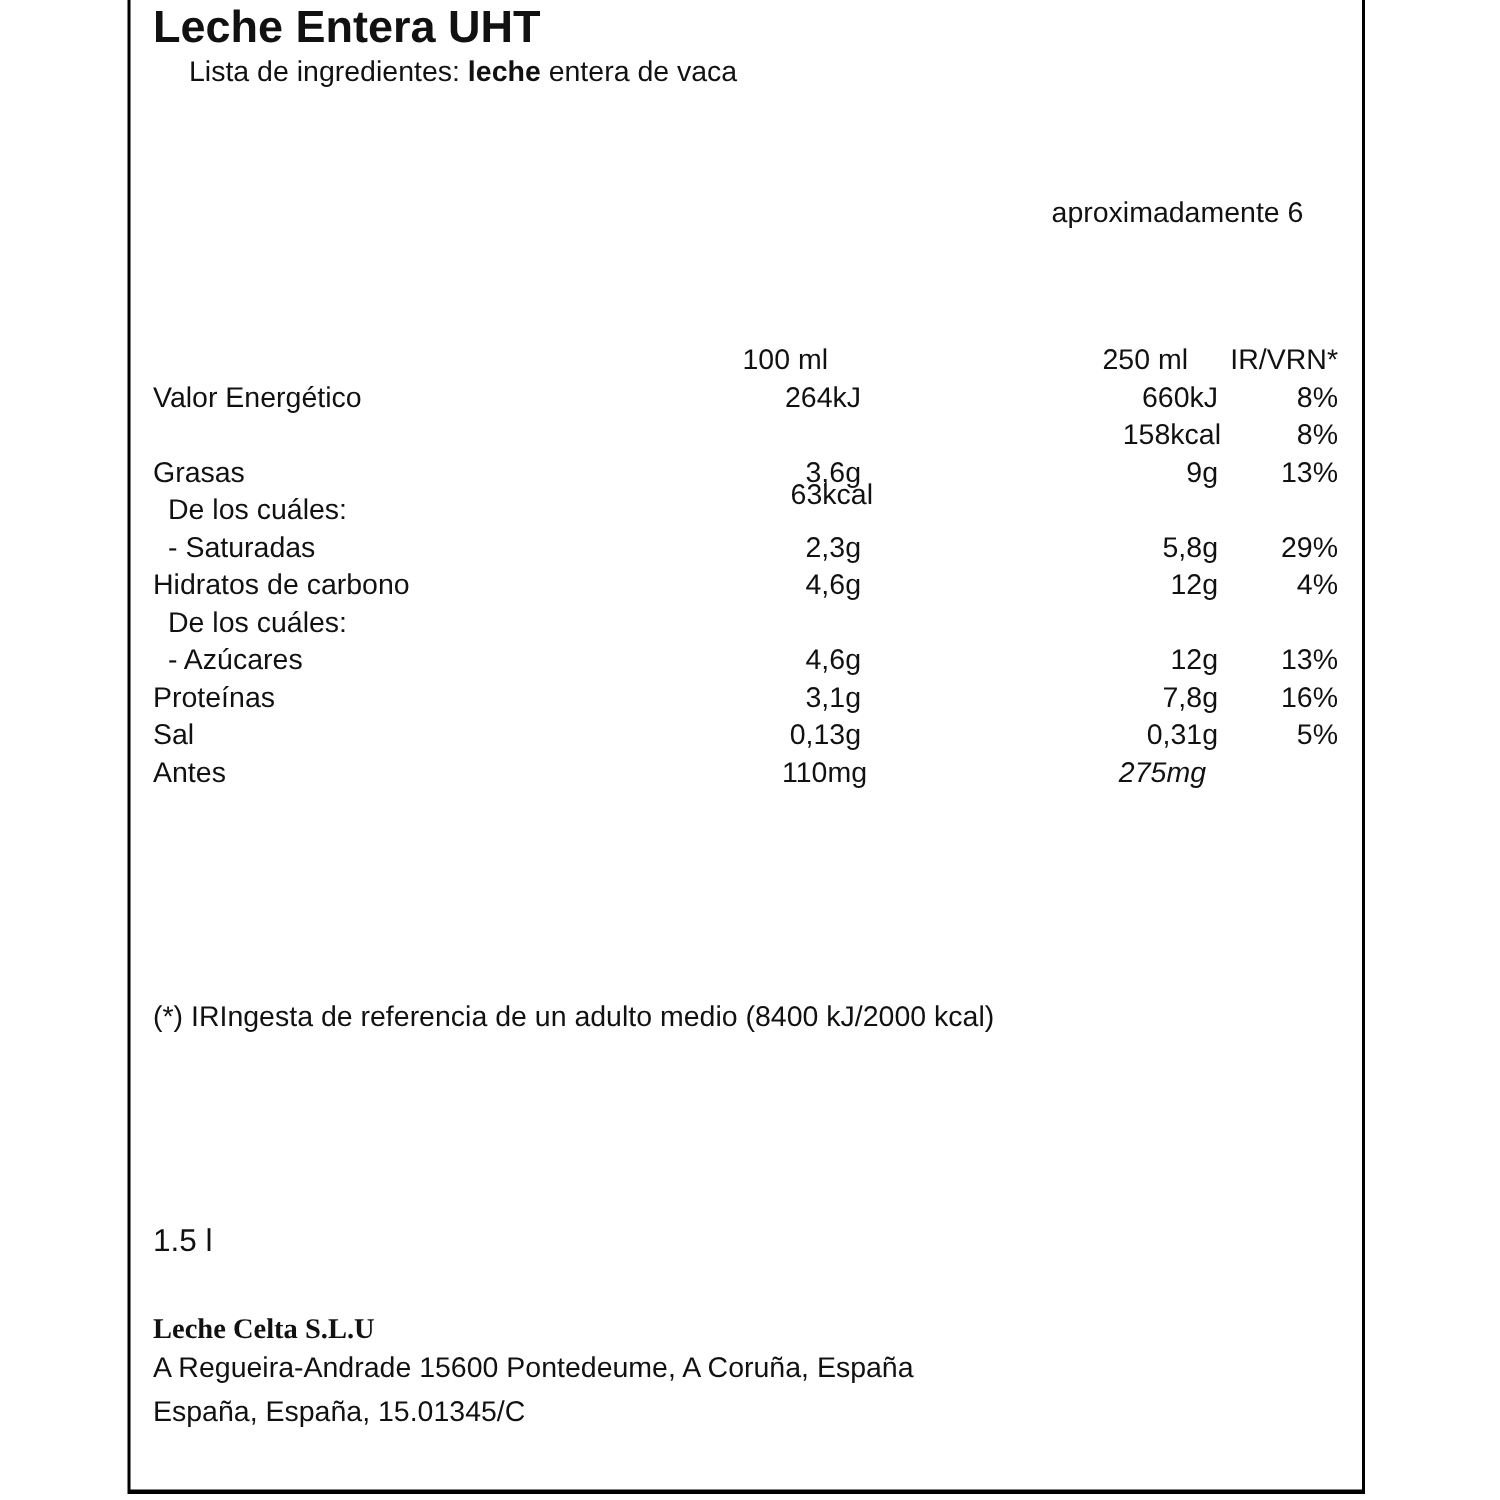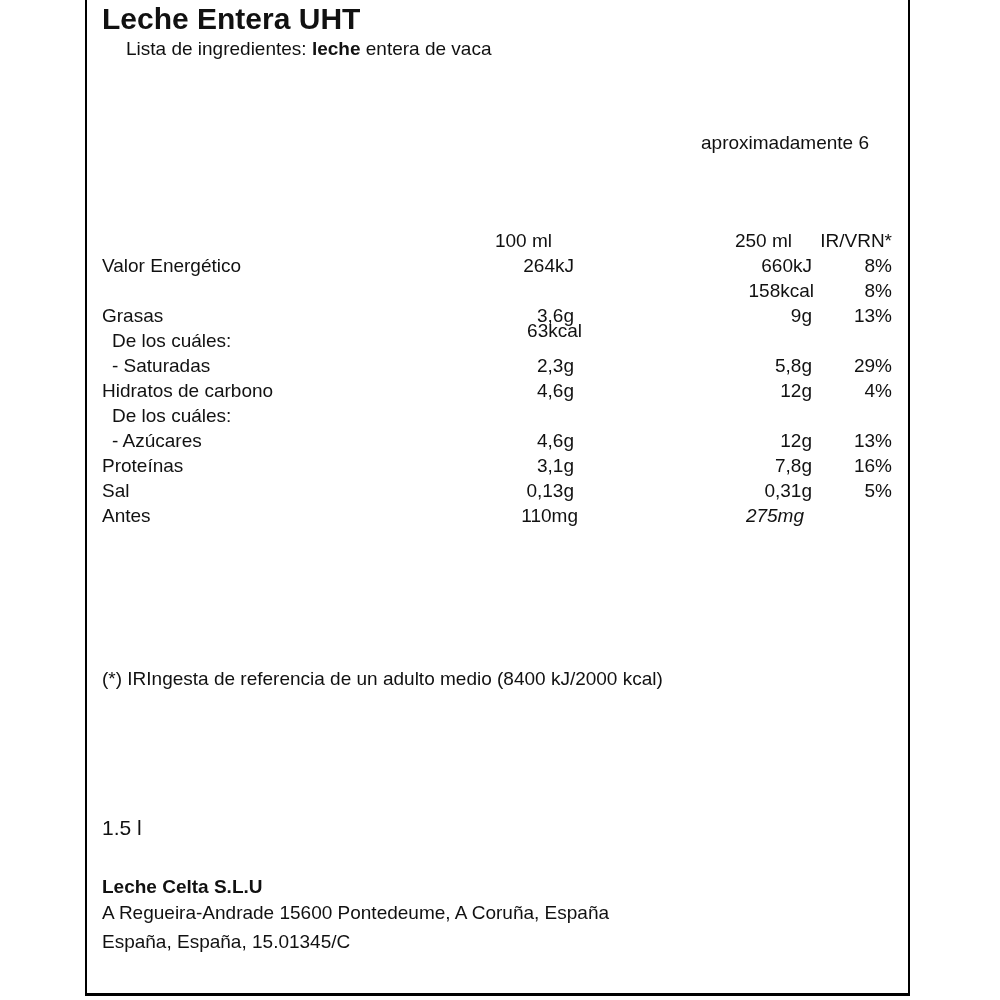--- a/index.html
+++ b/index.html
@@ -15,21 +15,21 @@
     .row { position: absolute; left: 102px; width: 790px; height: 25px; font-size: 19px; line-height: 25px; }
     .row .label { position: absolute; left: 0; }
     .row .c1 { position: absolute; right: 318px; text-align: right; }
     .row .c2 { position: absolute; right: 80px; text-align: right; }
     .row .c3 { position: absolute; right: 0; text-align: right; }
     .indent1 { padding-left: 10px; }
     .indent2 { padding-left: 10px; }
     .footnote { left: 102px; top: 668px; font-size: 19px; }
     .storage { left: 102px; top: 735px; font-size: 19px; line-height: 25px; white-space: normal; width: 800px; }
     .volume { left: 102px; top: 816px; font-size: 21px; font-weight: normal; }
-    .company { left: 102px; top: 876px; font-size: 19px; font-weight: bold; }
+    .company { left: 102px; top: 876px; font-size: 19px; font-weight: bold; font-family: Liberation Serif, serif; }
     .address { left: 102px; top: 902px; font-size: 19px; }
     .registry { left: 102px; top: 931px; font-size: 19px; }
   </style>
 </head>
 <body>
 
 <div class="frame"></div>
 
 <div class="abs title">Leche Entera UHT</div>
 <div class="abs ingredients"><span>Lista de ingredientes: </span><b>leche</b><span> entera de vaca</span></div>

